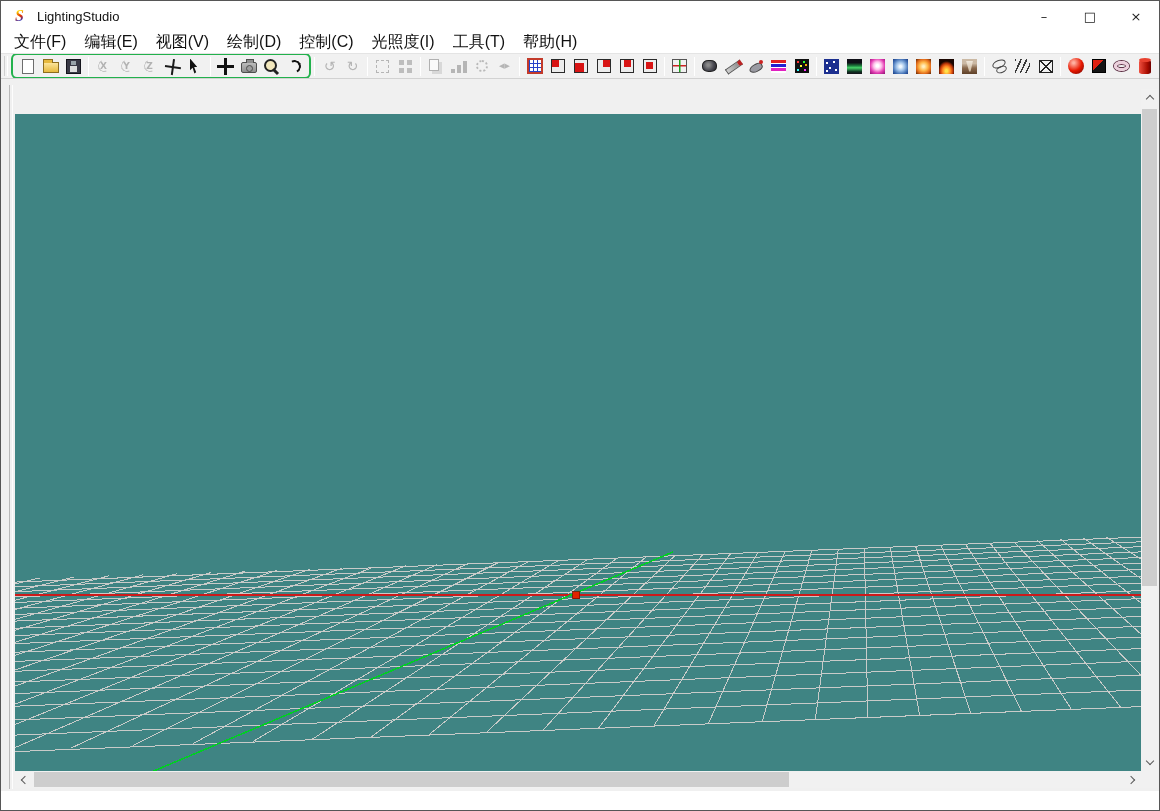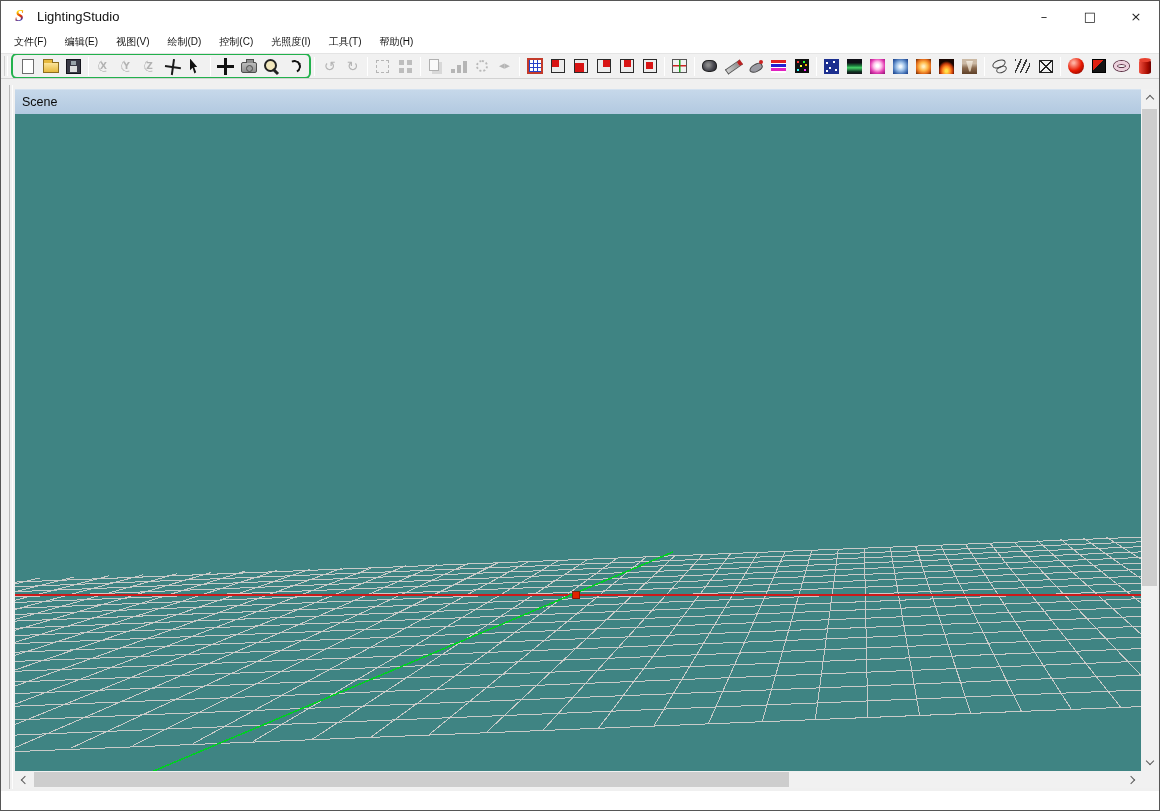--- a/index.html
+++ b/index.html
@@ -14,21 +14,21 @@
            line-height:15px;text-align:center;
            background:linear-gradient(160deg,#ffd800 25%,#e23000 48%,#2038d0 72%,#1a2fb0);
            -webkit-background-clip:text;background-clip:text;color:transparent;}
   #apptitle{margin-left:9px;font-size:13px;color:#111;}
   #wincontrols{margin-left:auto;display:flex;height:100%;}
   .wc{width:46px;height:100%;display:flex;align-items:center;justify-content:center;
       font-size:13px;color:#222;font-family:"DejaVu Sans",sans-serif;}
 
   
   #menubar{left:0;right:0;top:30px;height:22px;background:#fff;display:flex;align-items:center;padding-left:4px;}
-  .menu-item{font-size:10px;color:#111;padding:2px 9px;}
+  .menu-item{font-size:16px;color:#111;padding:2px 9px;}
 
   
   #toolbar{left:0;right:0;top:52px;height:26px;background:#f1f1f1;border-top:1px solid #e4e4e4;
            border-bottom:1px solid #d2d2d2;display:flex;align-items:center;overflow:hidden;}
   .tb-grip{width:4px;height:20px;border-left:1px solid #cfcfcf;border-right:1px solid #fff;margin:0 3px 0 3px;}
   .tb-sep{width:1px;height:19px;background:#c9c9c9;border-right:1px solid #fff;margin:0 3px;}
   .tb-section{display:flex;align-items:center;}
   .tb-section.hl{border:2.5px solid #22b14c;border-radius:6px;padding:0 3px;height:26px;}
   .tbi{width:23px;height:23px;display:flex;align-items:center;justify-content:center;position:relative;flex:none;}
   .ic{position:relative;display:flex;align-items:center;justify-content:center;
@@ -346,23 +346,20 @@
         <div class="tbi">
           <span class="ic k-torus"></span>
         </div>
         <div class="tbi">
           <span class="ic k-cylinder"></span>
         </div>
       </div>
     </div>
 
   <div id="client" class="abs">
-    <div id="scene-caption" class="abs">
-      <span>Scene</span>
-    </div>
     <div id="viewport" class="abs">
         <svg width="1126" height="657" viewBox="0 0 1126 657" shape-rendering="crispEdges">
           <rect x="0" y="0" width="1126" height="657" fill="#3f8483"></rect>
           <line x1="-119.0" y1="468.5" x2="-1086.8" y2="670.5" stroke="#c9cbc9" stroke-width="1"></line>
           <line x1="-82.6" y1="467.3" x2="-1014.1" y2="668.3" stroke="#c9cbc9" stroke-width="1"></line>
           <line x1="-46.6" y1="466.2" x2="-942.2" y2="666.2" stroke="#c9cbc9" stroke-width="1"></line>
           <line x1="-10.9" y1="465.1" x2="-870.9" y2="664.0" stroke="#c9cbc9" stroke-width="1"></line>
           <line x1="24.5" y1="464.0" x2="-800.3" y2="661.8" stroke="#c9cbc9" stroke-width="1"></line>
           <line x1="59.5" y1="462.9" x2="-730.4" y2="659.7" stroke="#c9cbc9" stroke-width="1"></line>
           <line x1="94.2" y1="461.8" x2="-661.1" y2="657.5" stroke="#c9cbc9" stroke-width="1"></line>

